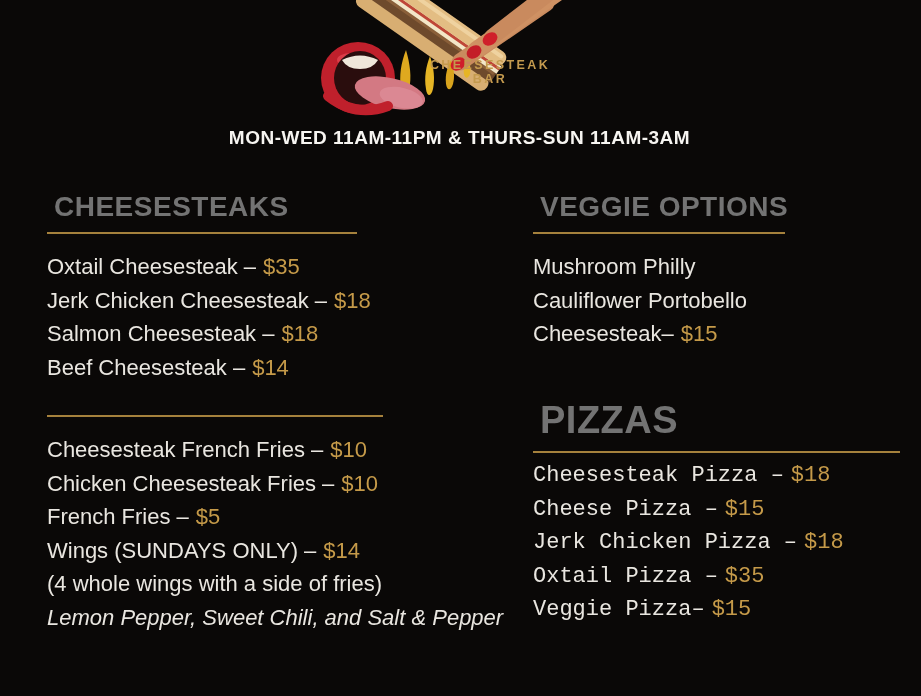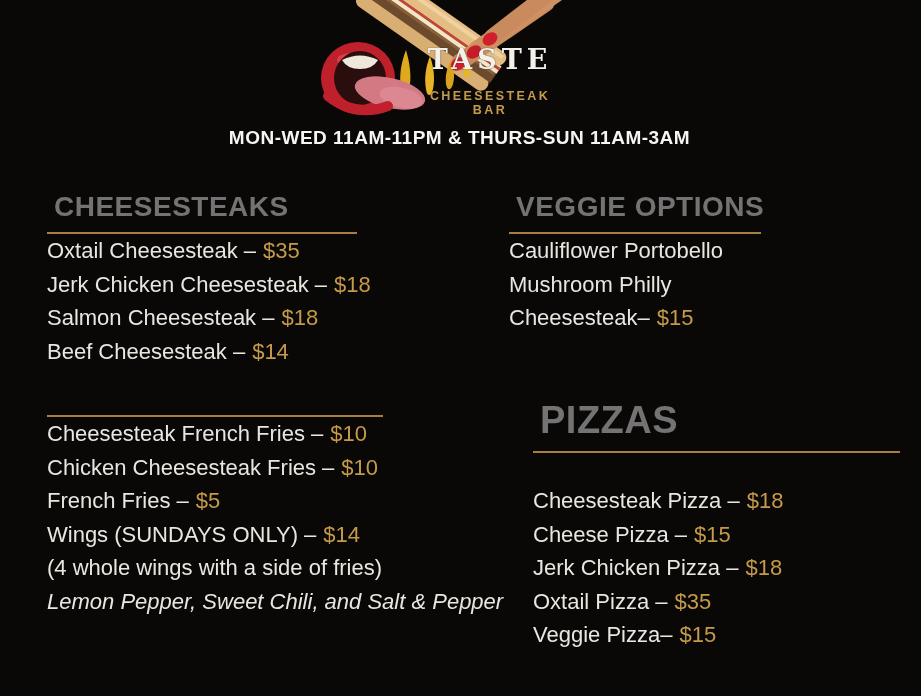--- a/index.html
+++ b/index.html
@@ -53,38 +53,39 @@
   .menu-section { position: absolute; }
   .sec-title {
     margin: 7px;
     font-size: 28px;
     font-weight: bold;
     letter-spacing: 0.5px;
     color: #737373;
   }
   .rule { height: 2px; background: #a5813c; margin-top: 9px; }
   .items {
+    margin-top: 16px;
     font-size: 22px;
     line-height: 33.5px;
     white-space: nowrap;
     color: #e9e6e0;
   }
   .item .price { color: #c59a49; margin-left: 7px; }
   .item.italic { font-style: italic; }
 
   .sec-cheesesteaks { left: 47px;  top: 184px; }
   .sec-cheesesteaks .rule { width: 310px; }
-  .sec-veggie       { left: 509px; top: 184px; }
+  .sec-veggie       { left: 533px; top: 184px; }
   .sec-veggie .rule { width: 252px; }
   .sec-side-jawns   { left: 47px;  top: 406px; }
   .sec-side-jawns .rule { width: 336px; }
   .sec-pizzas       { left: 533px; top: 392px; }
   .sec-pizzas .rule { width: 367px; }
   .sec-pizzas .sec-title { font-size: 38px; letter-spacing: 0.5px; }
-  .sec-pizzas .items { margin-top: 31px; }
+  .sec-pizzas .items { margin-top: 6px; font-family: Liberation Mono, monospace; }
 </style>
 </head>
 <body>
 
 <div class="page">
 
   <svg class="logo-art" width="255" height="118" viewBox="0 0 255 118" aria-hidden="true">
 
     <g transform="rotate(35 120 32)">
       <rect x="42" y="36" width="158" height="15" rx="7" fill="#d8ae72"></rect>
@@ -119,43 +120,42 @@
       <path d="M34 60 q18 -9 36 0 q-5 9 -18 9 q-13 0 -18 -9 z" fill="#efe7da"></path>
       <g transform="rotate(13 82 93)">
         <ellipse cx="82" cy="93" rx="36" ry="15" fill="#d37983"></ellipse>
         <ellipse cx="94" cy="95" rx="22" ry="10" fill="#de8e98" opacity="0.75"></ellipse>
       </g>
       <path d="M20 96 q28 22 60 10" fill="none" stroke="#c0202c" stroke-width="10" stroke-linecap="round"></path>
     </g>
   </svg>
 
   <div class="brand-text">
-    <div class="brand-name">TASTE</div>
     <div class="brand-tagline">CHEESESTEAK BAR</div>
   </div>
 
   <div class="hours-line">MON-WED 11AM-11PM &amp; THURS-SUN 11AM-3AM</div>
 
   <section class="menu-section sec-cheesesteaks">
     <h2 class="sec-title">CHEESESTEAKS</h2>
     <div class="rule"></div>
     <div class="items">
       <div class="item"><span>Oxtail Cheesesteak –</span><span class="price">$35</span></div>
       <div class="item"><span>Jerk Chicken Cheesesteak –</span><span class="price">$18</span></div>
       <div class="item"><span>Salmon Cheesesteak –</span><span class="price">$18</span></div>
       <div class="item"><span>Beef Cheesesteak –</span><span class="price">$14</span></div>
     </div>
   </section>
 
   <section class="menu-section sec-veggie">
     <h2 class="sec-title">VEGGIE OPTIONS</h2>
     <div class="rule"></div>
     <div class="items">
+      <div class="item"><span>Mushroom Philly</span><span class="price"></span></div>
       <div class="item"><span>Cauliflower Portobello</span><span class="price"></span></div>
-      <div class="item"><span>Mushroom Philly</span><span class="price"></span></div>
       <div class="item"><span>Cheesesteak–</span><span class="price">$15</span></div>
     </div>
   </section>
 
   <section class="menu-section sec-side-jawns">
     <div class="rule"></div>
     <div class="items">
       <div class="item"><span>Cheesesteak French Fries –</span><span class="price">$10</span></div>
       <div class="item"><span>Chicken Cheesesteak Fries –</span><span class="price">$10</span></div>
       <div class="item"><span>French Fries –</span><span class="price">$5</span></div>

